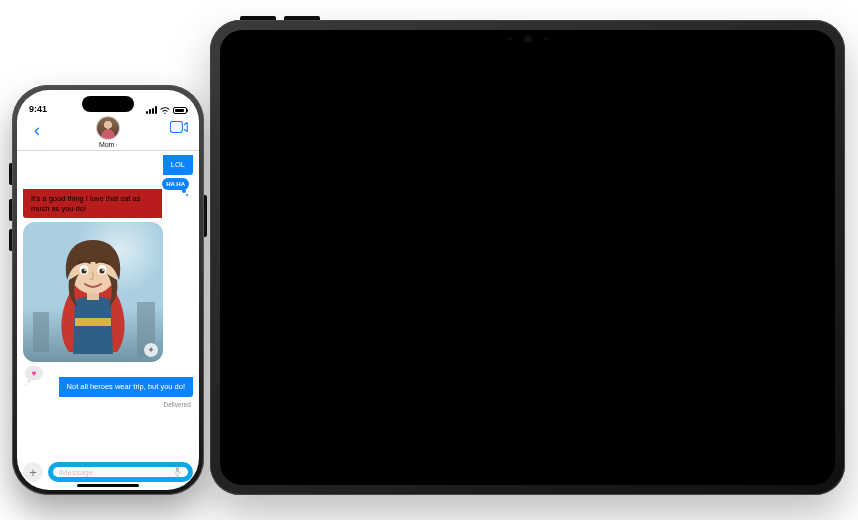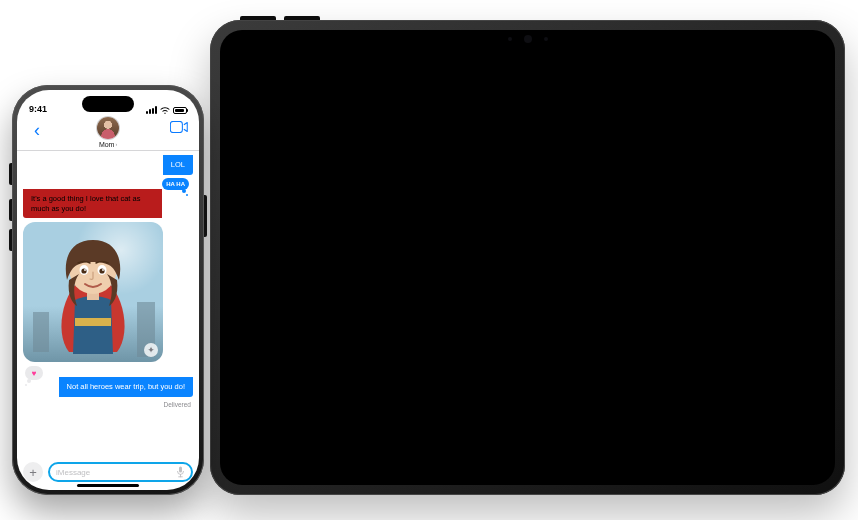--- a/index.html
+++ b/index.html
@@ -244,21 +244,21 @@
     padding:4px 6px 8px;
   }
   .plus-btn{
     width:20px;height:20px;border-radius:50%;
     background:#eeeeef;color:#7c7c80;
     display:flex;align-items:center;justify-content:center;
     font-size:13px;
   }
   .compose-field{
     flex:1;height:20px;
-    border:2px solid #0ea5e9;border-radius:12px;
+    border:5px solid #0ea5e9;border-radius:12px;
     display:flex;align-items:center;justify-content:space-between;
     padding:0 6px;
     font-size:8px;color:#c0c0c3;
   }
   .mic-icon{color:#c0c0c3}
 
   .home-indicator{
     position:absolute;bottom:3px;left:50%;
     transform:translateX(-50%);
     width:62px;height:3px;border-radius:3px;background:#000;

